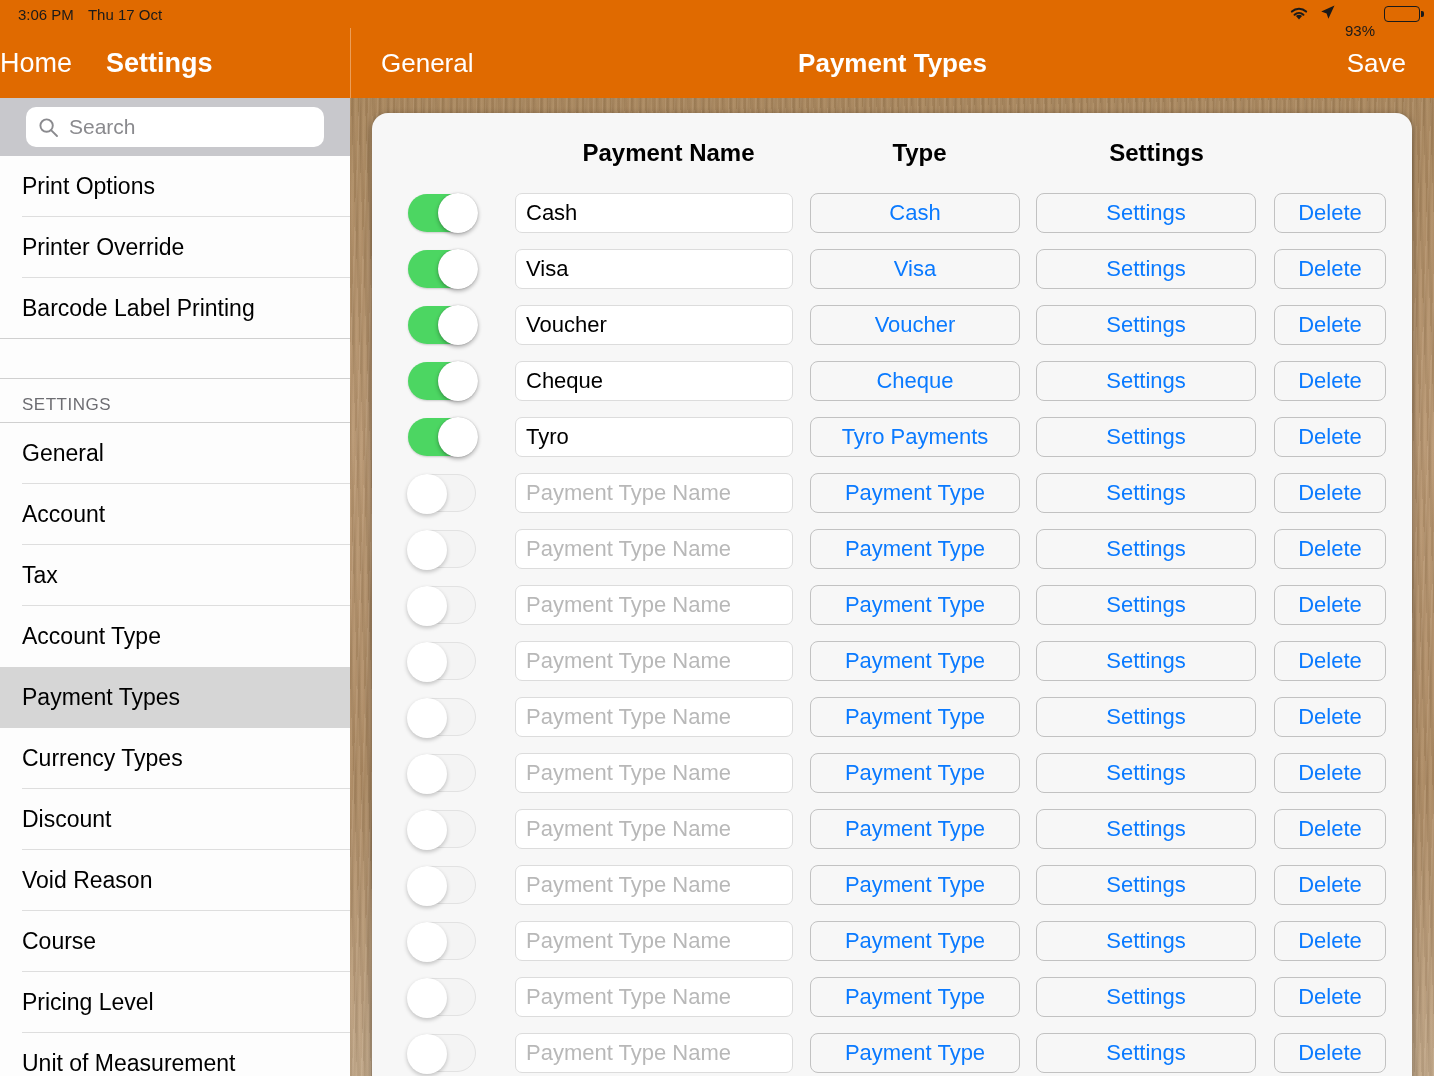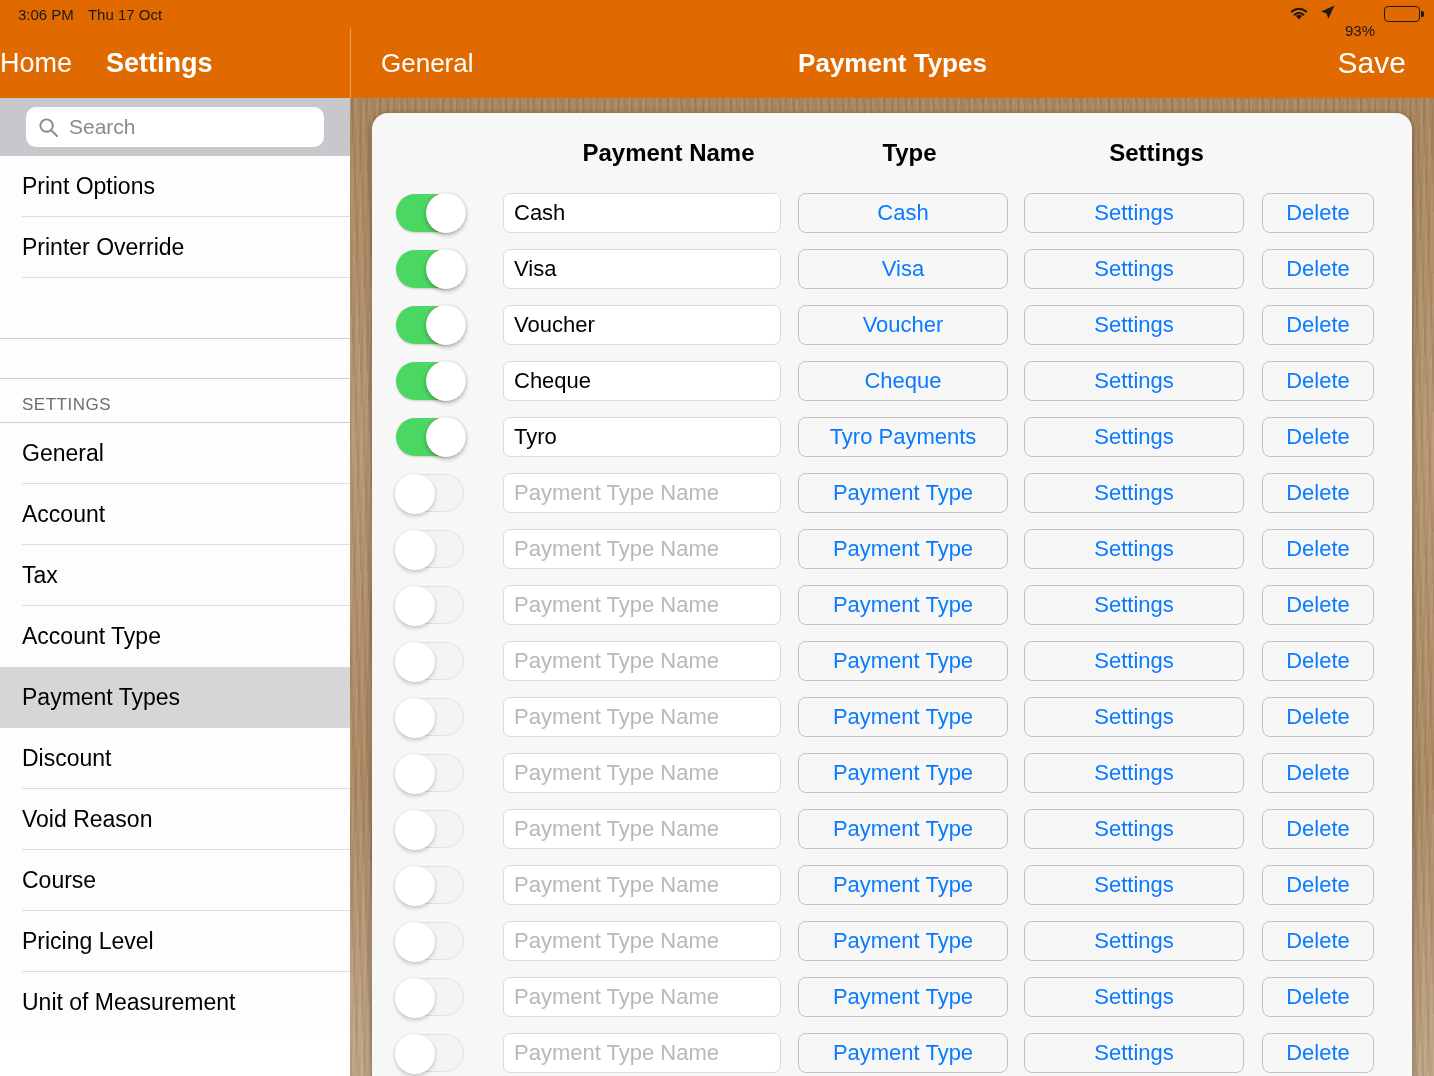--- a/index.html
+++ b/index.html
@@ -140,21 +140,21 @@
     text-align: center;
     font-size: 26px;
     color: #ffffff;
     font-weight: bold;
   }
   .nav-save {
     position: absolute;
     right: 28px;
     top: 50%;
     transform: translateY(-50%);
-    font-size: 30px;
+    font-size: 26px;
     color: #ffffff;
   }
 
   
   .sidebar {
     position: absolute;
     top: 98px; left: 0;
     width: 350px;
     height: 978px;
     background: #ffffff;
@@ -262,32 +262,32 @@
   }
   .col-head {
     position: absolute;
     top: 26px;
     font-size: 24px;
     font-weight: bold;
     color: #000000;
     text-align: center;
   }
   .ch-name { left: 154px; width: 285px; }
-  .ch-type { left: 430px; width: 215px; }
+  .ch-type { left: 440px; width: 215px; }
   .ch-settings { left: 672px; width: 225px; }
 
   .rows {
     position: relative;
     padding: 0 0 0 0;
   }
   .prow {
     display: flex;
     align-items: center;
     height: 56px;
-    padding-left: 24px;
+    padding-left: 36px;
     box-sizing: border-box;
   }
 
   
   .toggle {
     position: relative;
     width: 68px;
     height: 38px;
     border-radius: 19px;
     flex: none;
@@ -408,20 +408,21 @@
     <div class="side-list">
       <div class="side-row">
         <span>Print Options</span>
         <span class="sep"></span>
       </div>
       <div class="side-row">
         <span>Printer Override</span>
         <span class="sep"></span>
       </div>
       <div class="side-row full-sep">
+        <span>Barcode Label Printing</span>
         <span class="sep"></span>
       </div>
     </div>
 
     <div class="side-gap"></div>
 
     <div class="side-section-hd">SETTINGS</div>
 
     <div class="side-list">
       <div class="side-row">
@@ -436,20 +437,24 @@
         <span>Tax</span>
         <span class="sep"></span>
       </div>
       <div class="side-row no-sep">
         <span>Account Type</span>
 
       </div>
       <div class="side-row selected no-sep">
         <span>Payment Types</span>
 
+      </div>
+      <div class="side-row">
+        <span>Currency Types</span>
+        <span class="sep"></span>
       </div>
       <div class="side-row">
         <span>Discount</span>
         <span class="sep"></span>
       </div>
       <div class="side-row">
         <span>Void Reason</span>
         <span class="sep"></span>
       </div>
       <div class="side-row">

